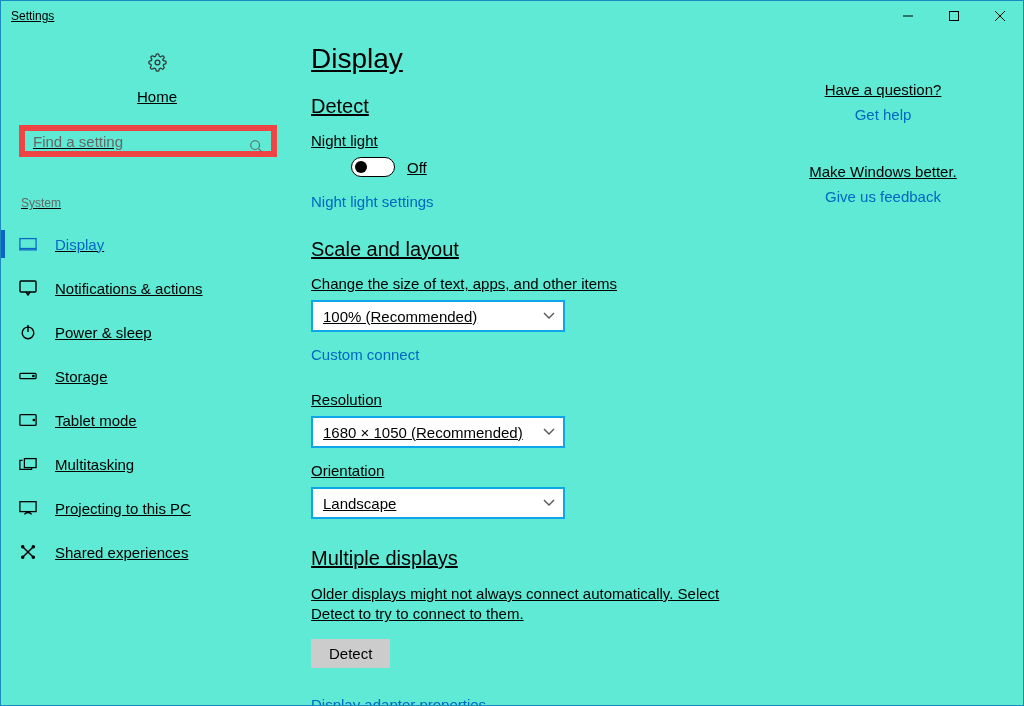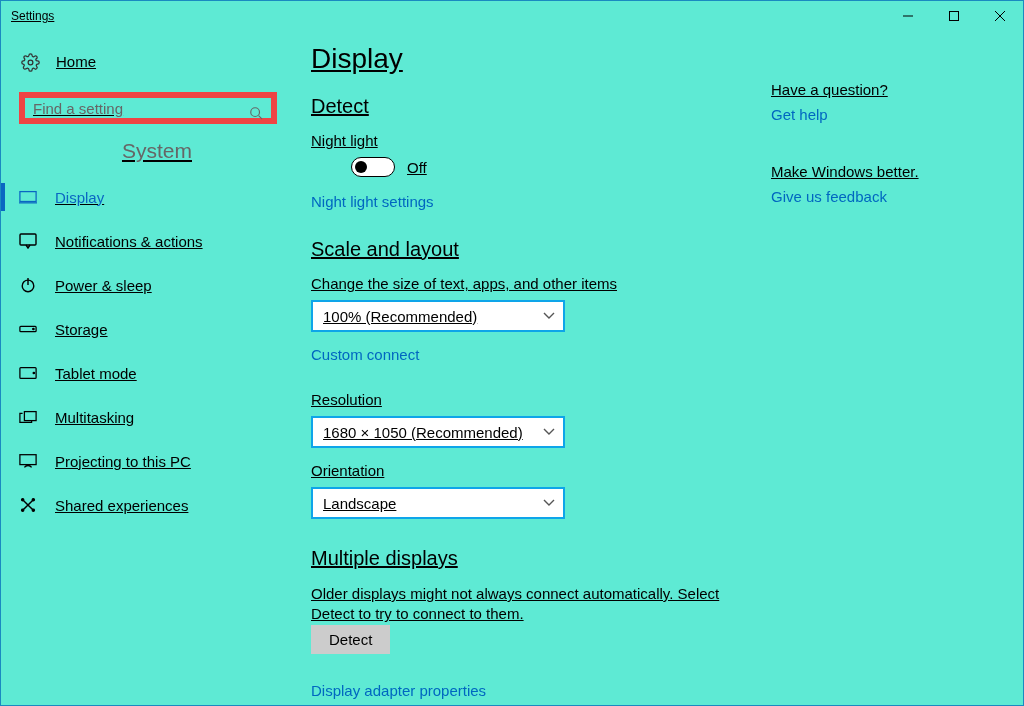--- a/index.html
+++ b/index.html
@@ -29,54 +29,54 @@
 
 
 .content { flex: 1; display: flex; overflow: hidden; }
 
 
 .nav {
   width: 310px; padding: 22px 18px 0 18px;
   display: flex; flex-direction: column;
 }
 .home-row {
-  display: flex; gap: 16px; margin-bottom: 20px; margin-left: 2px;
+  display: flex; align-items: center; gap: 16px; margin-bottom: 20px; margin-left: 2px; flex-direction: column;
 }
 .home-row .gear { width: 19px; height: 19px; color:#333; }
 .home-row span { font-size: 15px; }
 
 .searchbox {
   position: relative; border: 6px solid #ef4444; height: 32px; width: 258px;
   display: flex; align-items: center;
 }
 .searchbox input {
   border: none; outline: none; width: 100%; height: 100%; padding: 0 28px 0 8px;
   font-size: 15px; color: #333; background: transparent;
 }
 .searchbox input::placeholder { color: #666; }
 .searchbox .search-icon { position: absolute; right: 8px; top: 8px; width: 14px; height: 14px; color:#666; }
 
-.category-label { margin-top: 15px; color: #666; font-size: 21px; margin-left: 2px; text-align: center; }
+.category-label { margin-top: 39px; color: #666; font-size: 12px; margin-left: 2px; }
 
 .navlist { margin-top: 12px; margin-left: -18px; margin-right: -18px; }
 .navitem {
   height: 44px; display: flex; align-items: center; gap: 18px;
   padding-left: 18px; font-size: 15px; color: #000; position: relative;
 }
 .navitem.active { color: #0a66c2; }
 .navitem.active::before {
   content: ""; position: absolute; left: 0; top: 8px; bottom: 8px; width: 4px; background: #0a66c2;
 }
 .navitem .navicon { width: 18px; height: 18px; display:flex; align-items:center; justify-content:center; color:#000; }
 .navitem.active .navicon { color:#0a66c2; }
 
 
 .main { flex: 1; padding: 12px 28px 20px 0; display: flex; overflow: hidden; }
 .settings-col { width: 460px; padding-right: 20px; }
-.aside { flex: 1; padding-top: 38px; }
+.aside { flex: 1; padding-top: 38px; text-align: center; }
 
 h1.page-title { font-weight: 400; font-size: 28px; margin-bottom: 20px; }
 h2.section { font-weight: 400; font-size: 20px; margin-bottom: 14px; }
 .label { font-size: 15px; margin-bottom: 8px; }
 
 .toggle-row { display: flex; align-items: center; gap: 12px; margin-bottom: 16px; padding-left: 40px; }
 .toggle {
   width: 44px; height: 20px; border: 1px solid #000; border-radius: 10px;
   position: relative; background: #fff;
 }
@@ -93,21 +93,21 @@
 .dropdown {
   width: 254px; height: 32px; border: 2px solid #0ea5e9;
   display: flex; align-items: center; justify-content: space-between;
   padding: 0 8px 0 10px; font-size: 15px; background:#fff;
 }
 .dropdown .chev { width: 12px; height: 12px; color:#555; }
 
 .detect-btn {
   display: inline-block; padding: 6px 18px; background: #ccc; border: none; font-size: 15px;
 }
-.para { font-size: 15px; line-height: 1.35; }
+.para { font-size: 15px; margin-bottom: 14px; line-height: 1.35; }
 
 .aside .q { font-size: 15px; margin-bottom: 8px; }
 .aside .block { margin-bottom: 40px; }
 </style>
 </head>
 <body>
 
 <div class="window">
 
   <div class="titlebar">

